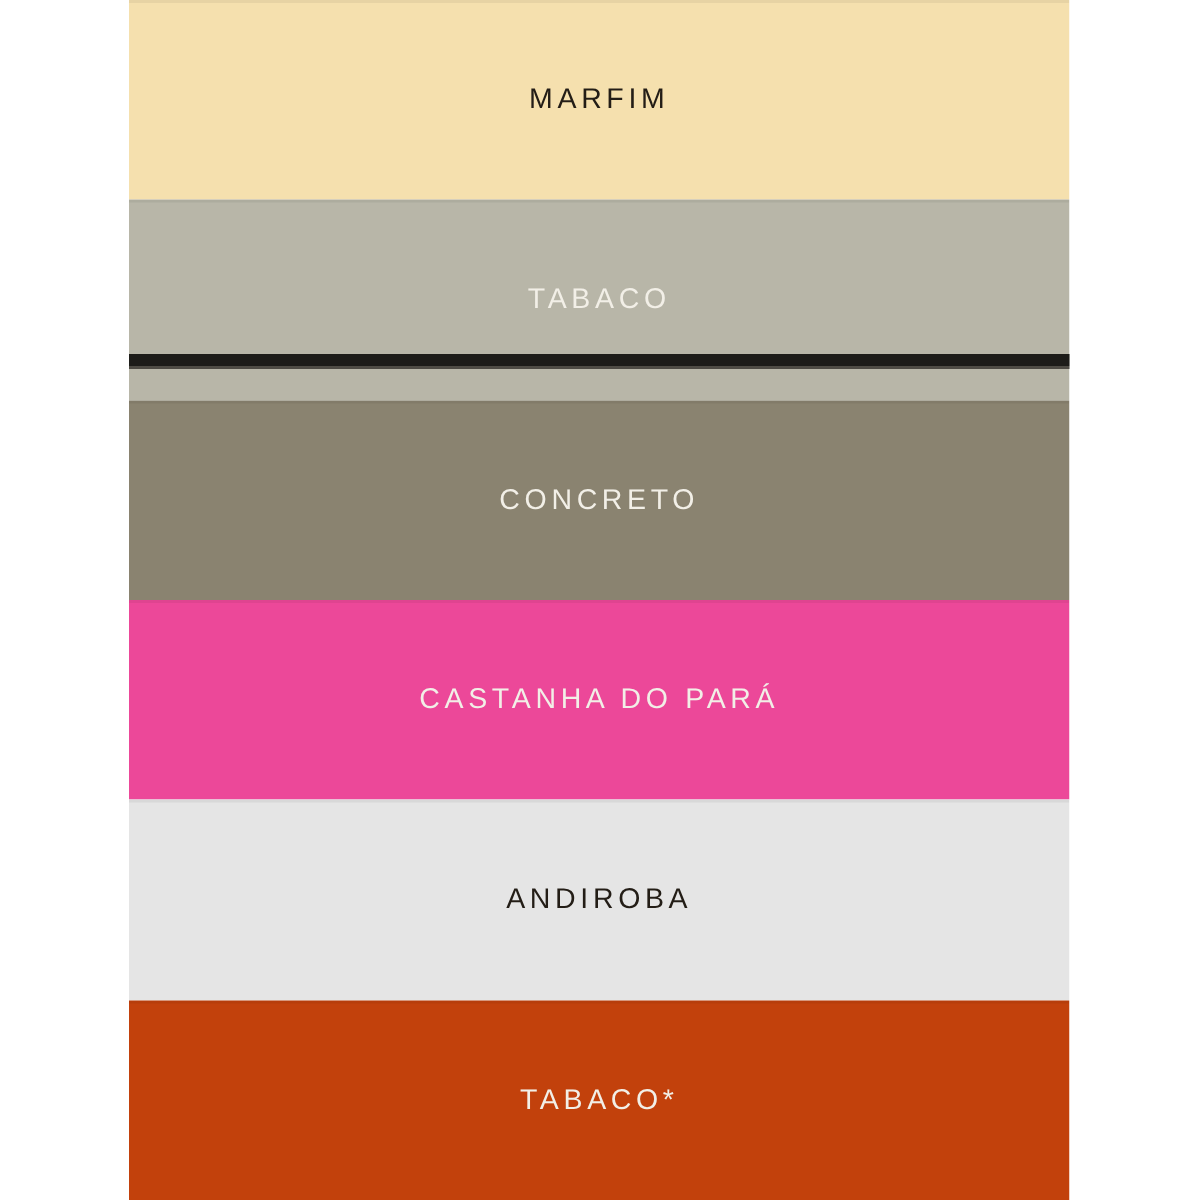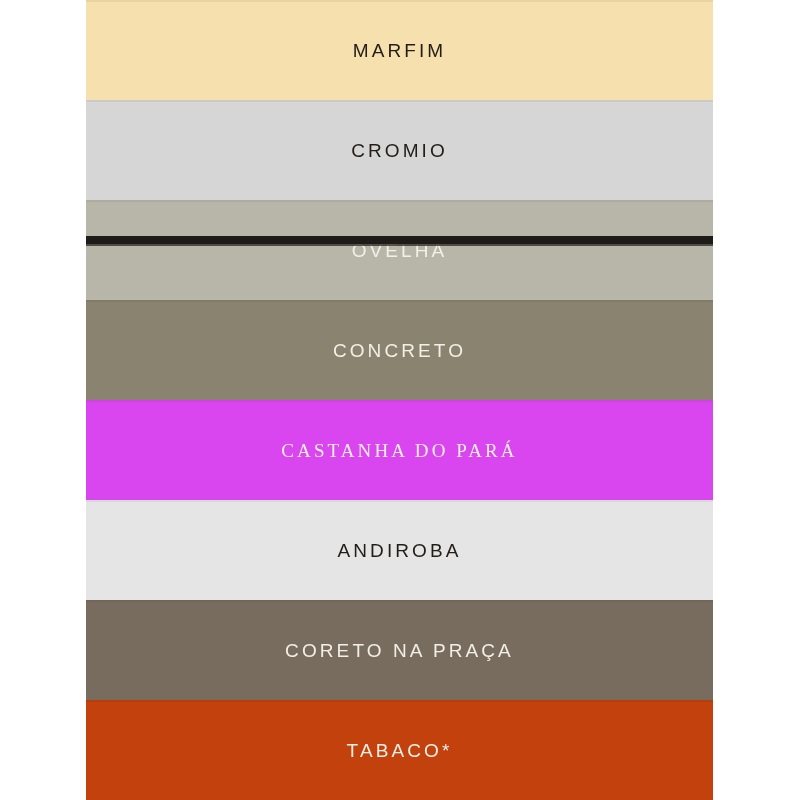--- a/index.html
+++ b/index.html
@@ -102,37 +102,31 @@
 </style>
 </head>
 <body>
 
 <div id="palette-board">
 
   <div id="swatch-stack">
       <div class="swatch dark-text" style="background: rgb(245, 224, 174);">
         <span class="swatch-label">MARFIM</span>
       </div>
-      <div class="swatch dark-text" style="background: rgb(214, 214, 215);">
-        <span class="swatch-label">CROMIO</span>
-      </div>
       <div class="swatch light-text" style="background: rgb(184, 182, 168);">
-        <span class="swatch-label">OVELHA</span>
+        <span class="swatch-label">TABACO</span>
       </div>
       <div class="swatch light-text" style="background: rgb(138, 131, 112);">
         <span class="swatch-label">CONCRETO</span>
       </div>
-      <div class="swatch light-text" style="background: #d946ef; font-family: Liberation Serif, serif;">
+      <div class="swatch light-text" style="background: #ec4899;">
         <span class="swatch-label">CASTANHA DO PARÁ</span>
       </div>
       <div class="swatch dark-text" style="background: #e5e5e5;">
         <span class="swatch-label">ANDIROBA</span>
-      </div>
-      <div class="swatch light-text" style="background: rgb(120, 108, 94);">
-        <span class="swatch-label">CORETO NA PRAÇA</span>
       </div>
       <div class="swatch light-text" style="background: #c2410c;">
         <span class="swatch-label">TABACO*</span>
       </div>
     </div>
 
   <div id="group-divider" style="top: 236px; background: rgb(29, 28, 25);"></div>
 
   <div id="left-margin"></div>
   <div id="right-margin"></div>

